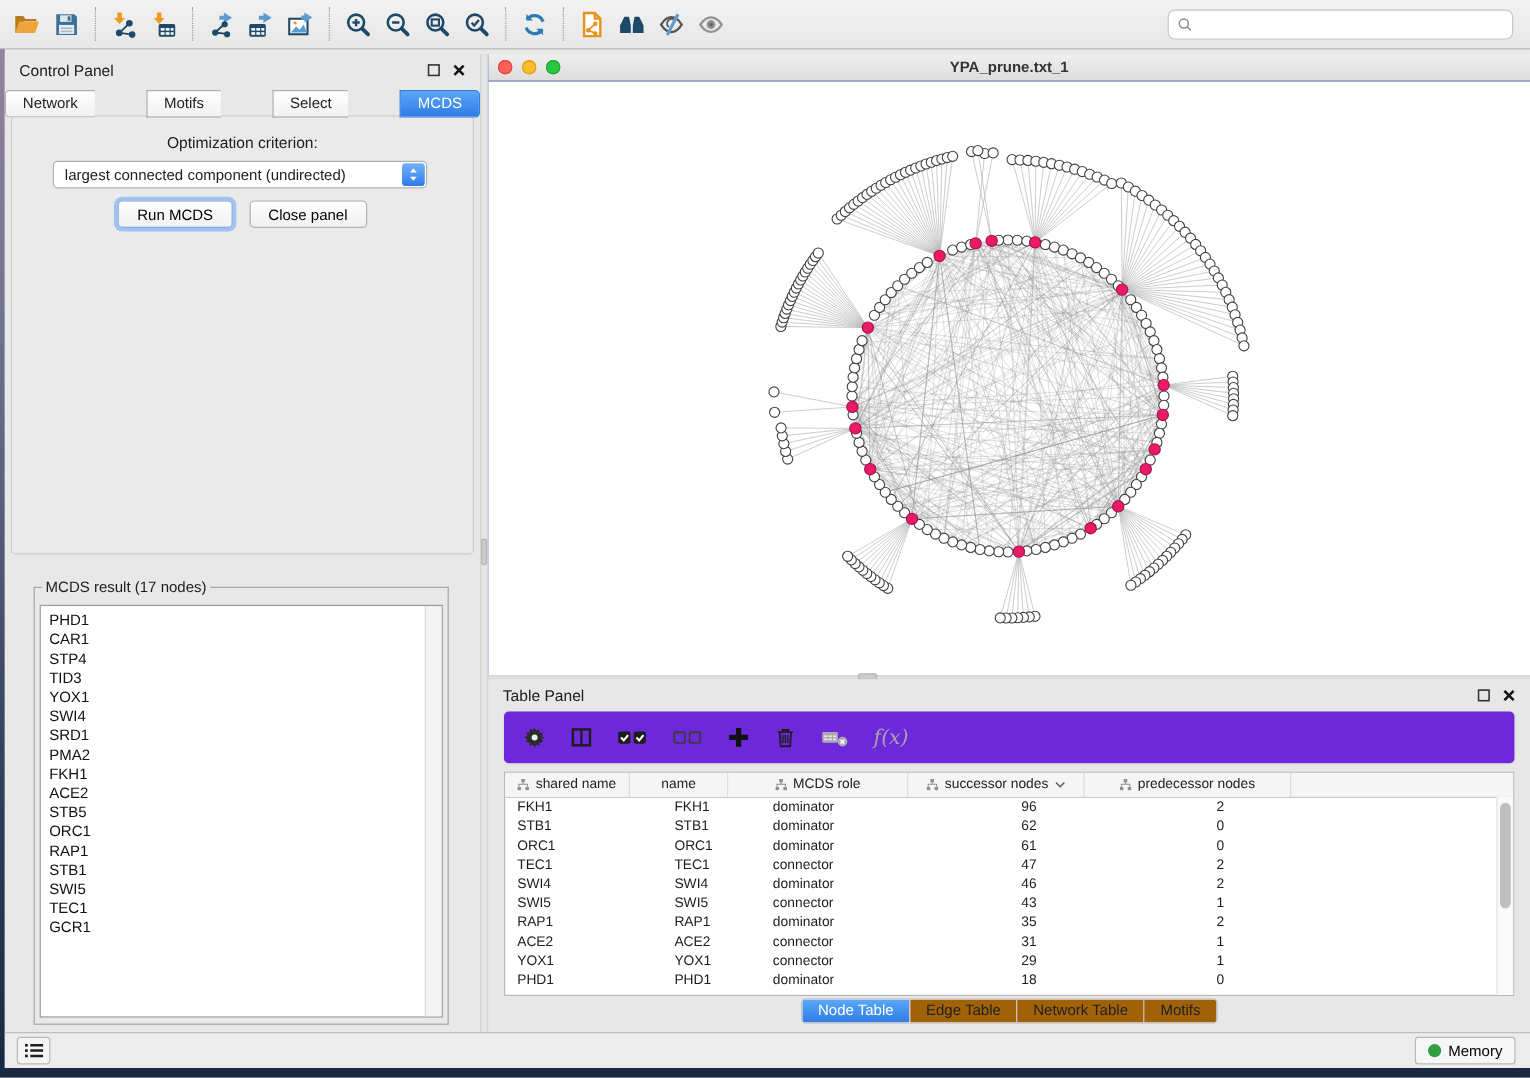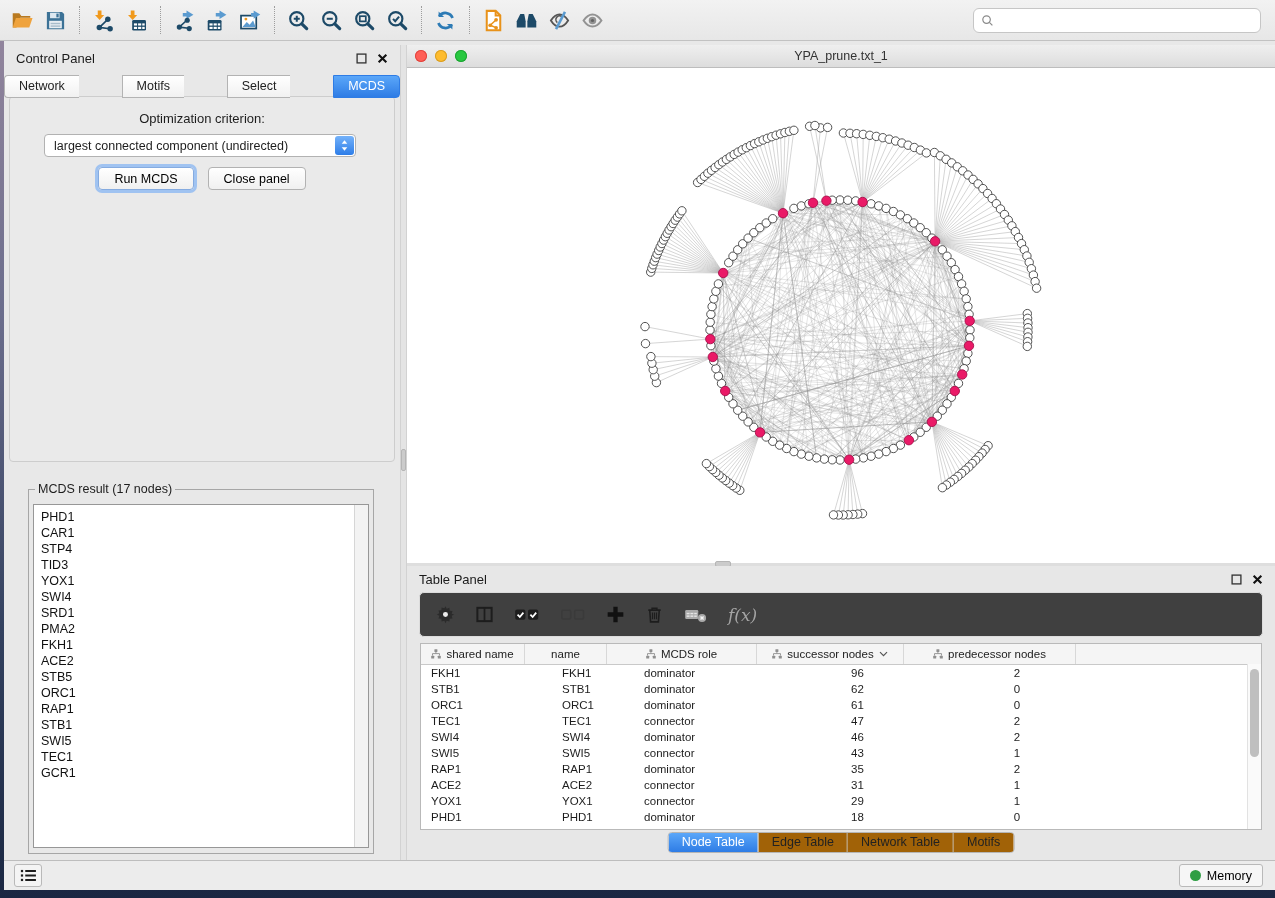--- a/index.html
+++ b/index.html
@@ -52,35 +52,35 @@
     overflow:hidden;padding:4px 0 0 7px;box-sizing:border-box}
   .list-item{font-size:12.5px;line-height:16px;color:#111}
   .lb-scroll{position:absolute;right:0;top:0;bottom:0;width:13px;background:#f3f3f3;border-left:1px solid #d6d6d6}
 
   .vsplit{position:absolute;left:396px;top:4px;width:7px;height:815px;background:#e4e4e4;
     border-left:1px solid #d2d2d2;border-right:1px solid #d2d2d2;box-sizing:border-box}
   .vsplit-handle{position:absolute;top:404px;left:0px;width:5px;height:22px;background:#cbcbcb;border:1px solid #b5b5b5;border-radius:2px;box-sizing:border-box}
 
   
   .rcol{position:absolute;left:403px;top:4px;width:868px;height:815px;}
-  .net-win{position:absolute;left:0;top:0;width:868px;height:518px;background:#1d4ed8;}
+  .net-win{position:absolute;left:0;top:0;width:868px;height:518px;background:#1d4ed8;font-weight:bold;}
   .net-titlebar{height:22px;background:linear-gradient(#efefef,#dddddd);border-bottom:1px solid #bdbdbd;
     position:relative;display:flex;align-items:center;justify-content:center;font-size:12.5px;color:#333;}
   .lights{position:absolute;left:8px;top:5px;display:flex;gap:8px}
   .light{width:12px;height:12px;border-radius:50%;border:none;padding:0}
   .light.red{background:#ff5f57;box-shadow:inset 0 0 0 1px #e0443e}
   .light.yellow{background:#febc2e;box-shadow:inset 0 0 0 1px #d89e24}
   .light.green{background:#28c840;box-shadow:inset 0 0 0 1px #1da333}
   .net-canvas{display:block;width:868px;height:495px;background:#fff}
   .hsplit{position:absolute;left:0;top:518px;width:868px;height:3px;background:#dedede}
   .hsplit-handle{position:absolute;left:308px;top:-2px;width:16px;height:6px;background:#cbcbcb;border:1px solid #b5b5b5;border-radius:2px;box-sizing:border-box}
 
   
   .tp{position:absolute;left:0;top:521px;width:868px;height:294px;background:#e7e7e7;}
-  .tp-toolbar{position:absolute;left:12px;right:12px;top:26px;height:45px;background:#404040;
+  .tp-toolbar{position:absolute;left:12px;right:12px;top:26px;height:45px;background:#6d28d9;
     border:1px solid #dcdcdc;border-radius:5px;display:flex;align-items:center;padding-left:16px;gap:20px;box-sizing:border-box}
   .tp-tool{background:none;border:none;padding:0;display:flex;align-items:center;justify-content:center;height:24px}
   .tp-tool svg{height:19px}
   .fx{font-family:"DejaVu Serif",serif;font-style:italic;font-size:17px;color:#aaa}
   .tp-table{position:absolute;left:13px;right:13px;top:77px;height:187px;background:#fff;border:1px solid #b9b9b9;box-sizing:border-box;overflow:hidden}
   .thead{display:flex;height:20px;background:#f5f5f5;border-bottom:1px solid #c9c9c9;}
   .th{display:flex;align-items:center;justify-content:center;gap:5px;font-size:11.5px;color:#222;
     border-right:1px solid #d8d8d8;box-sizing:border-box;background:#f5f5f5}
   .th .tree-ic{width:10px;height:10px}
   .trow{display:flex;height:16px;align-items:center}

